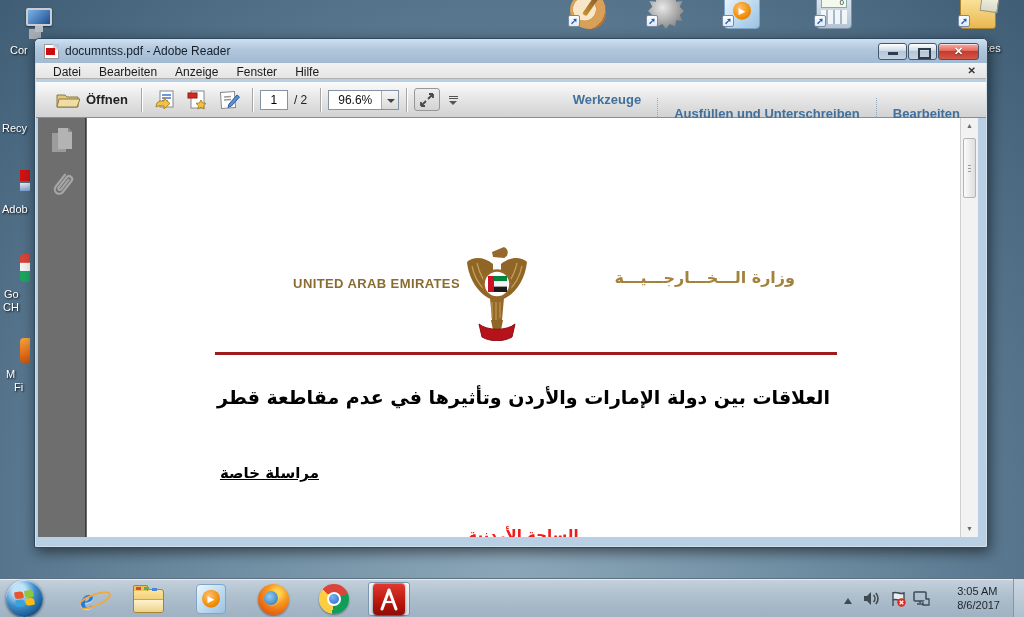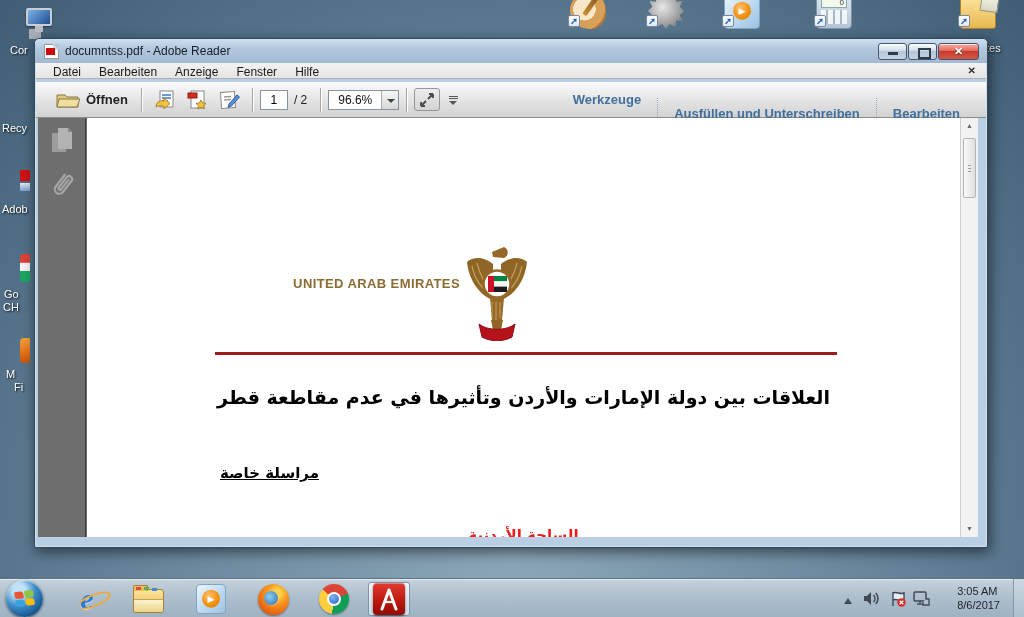--- a/index.html
+++ b/index.html
@@ -291,20 +291,21 @@
           <g>
             <rect x="23" y="30" width="6" height="16" fill="#ce1126"></rect>
             <rect x="29" y="30" width="13" height="5.3" fill="#00843d"></rect>
             <rect x="29" y="35.3" width="13" height="5.3" fill="#f4f4f4"></rect>
             <rect x="29" y="40.6" width="13" height="5.4" fill="#1a1a1a"></rect>
           </g>
           <path d="M14,78 C22,85 42,85 50,78 L47,91 C38,96 26,96 17,91 Z" fill="#b5121b" stroke="#8e0d14"></path>
         </svg>
 
         <div id="hdr-ar">
+          <div>وزارة الـــخـــارجـــيـــة</div>
         </div>
 
         <div id="red-line"></div>
         <div id="doc-title">العلاقات بين دولة الإمارات والأردن وتأثيرها في عدم مقاطعة قطر</div>
         <div id="doc-sub">مراسلة خاصة</div>
         <div id="doc-red-partial">
           <span>الساحة الأردنية</span>
         </div>
       </div>
 

